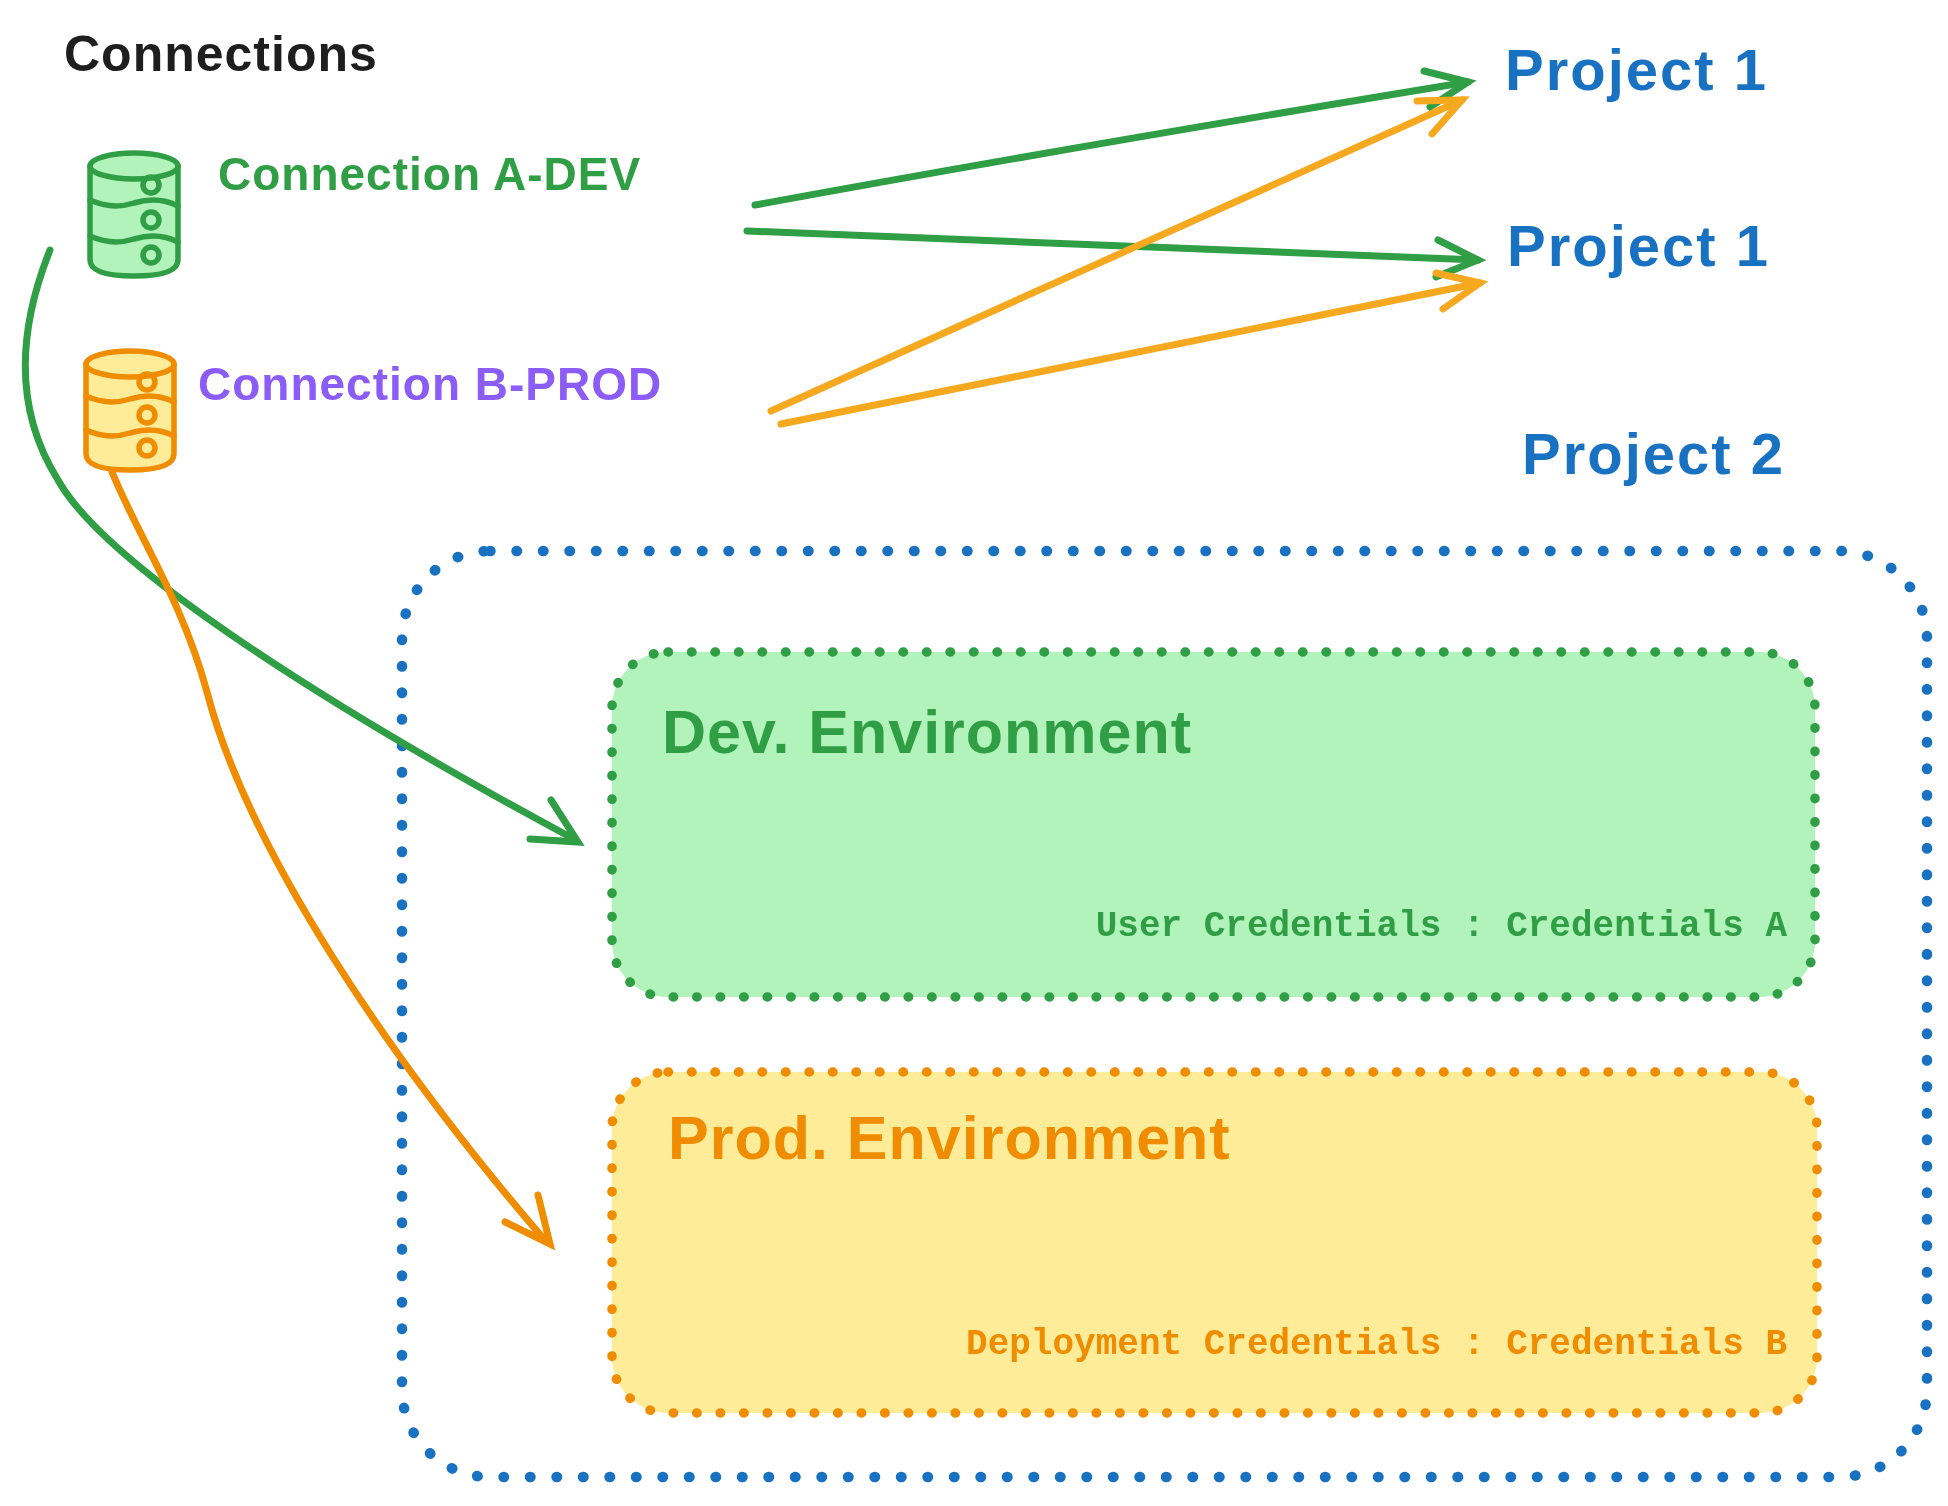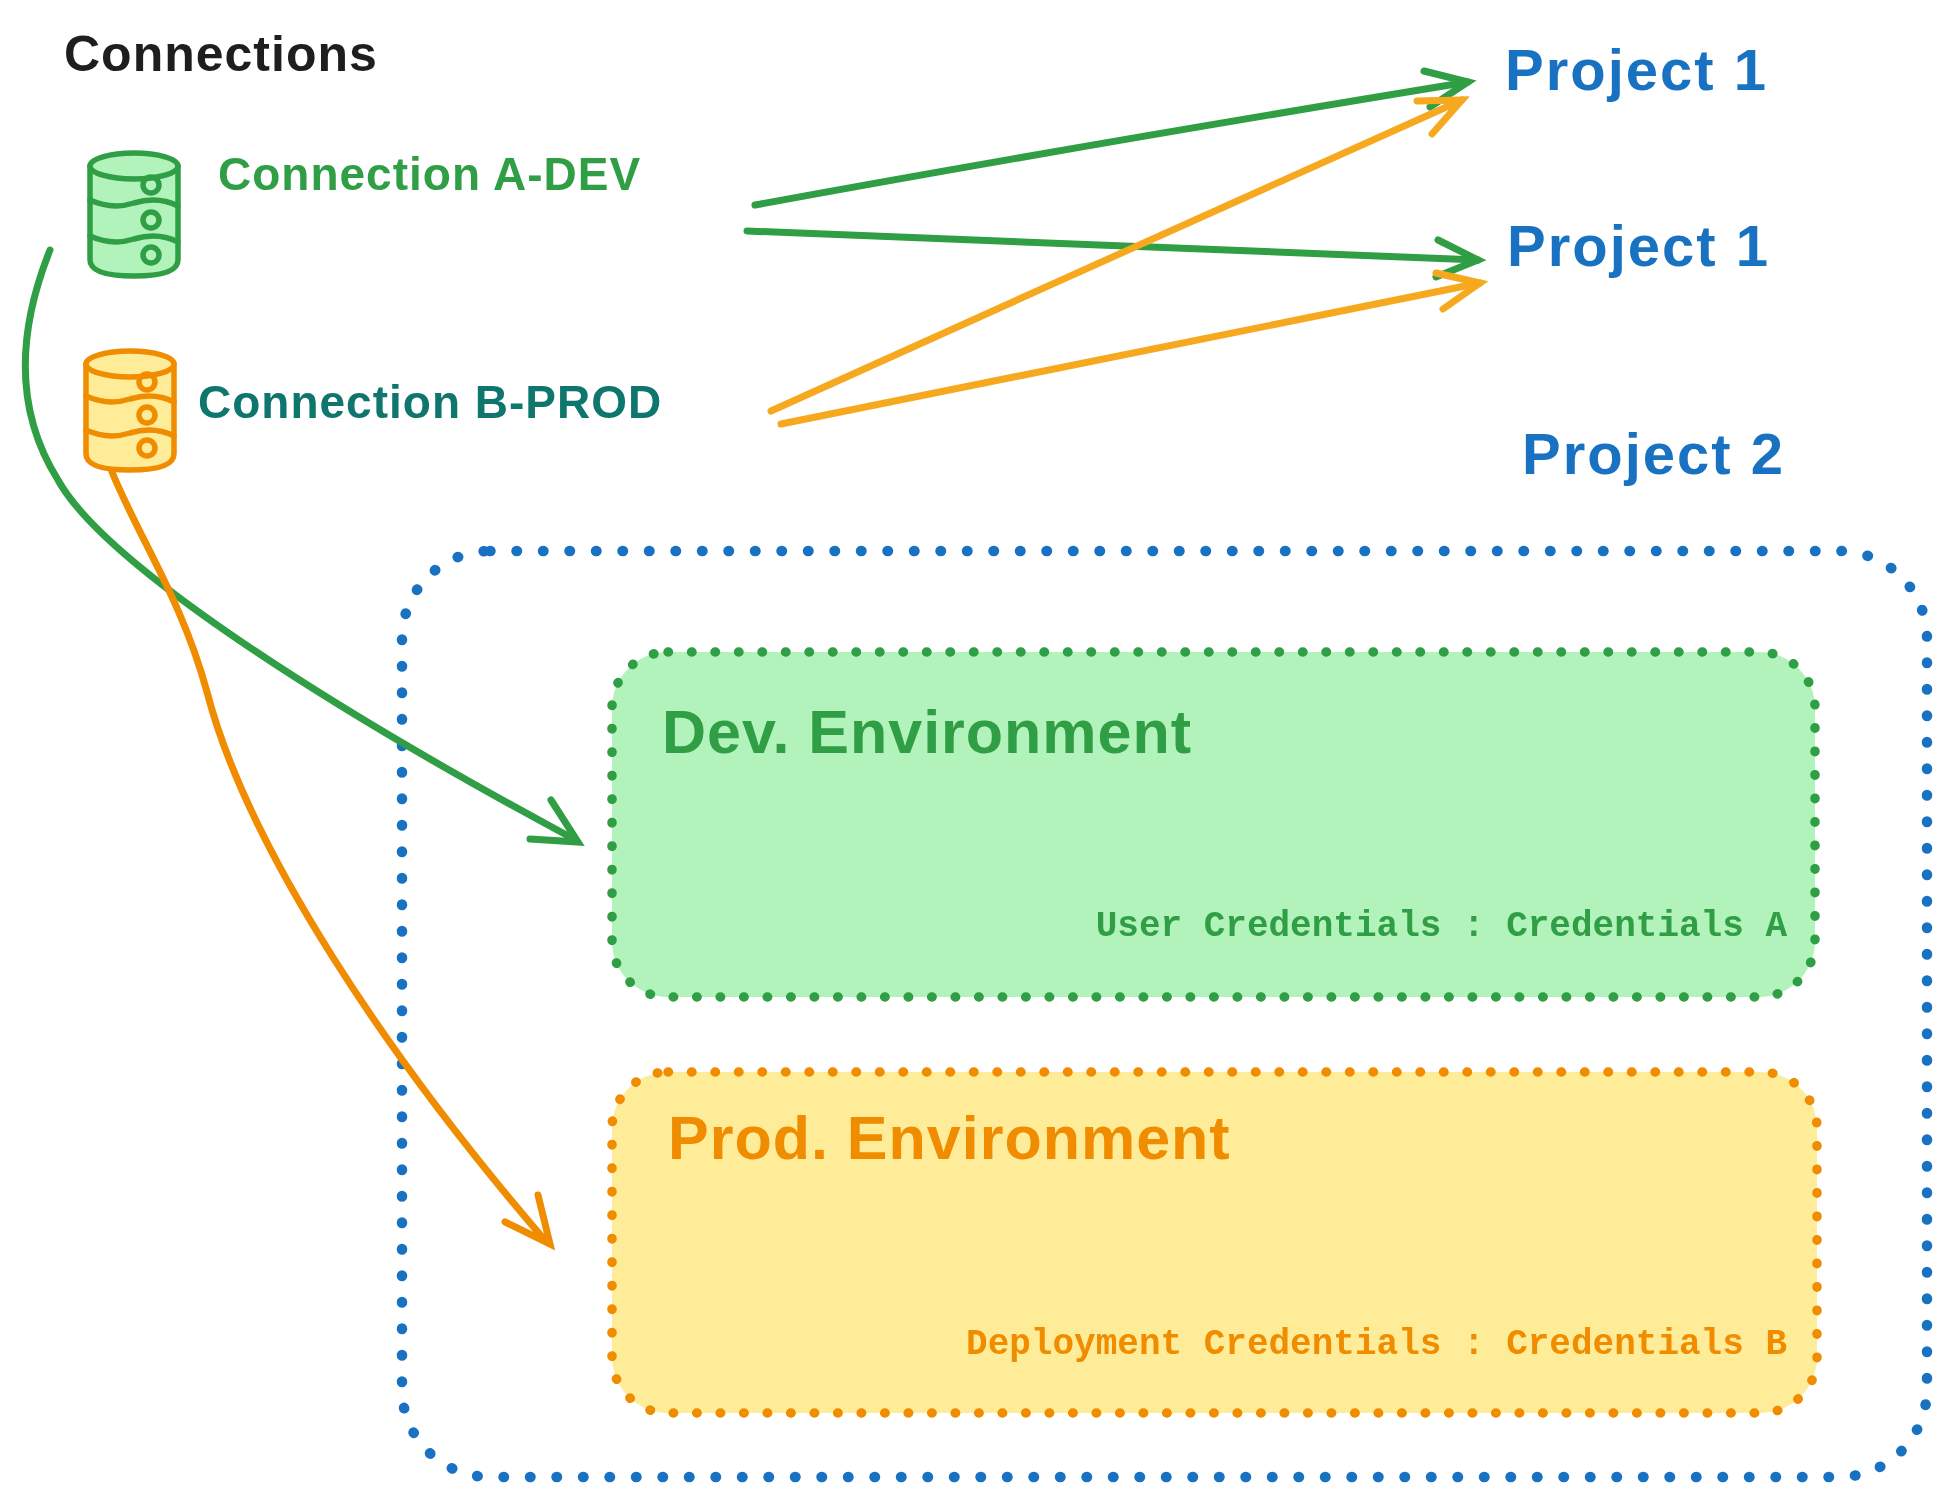--- a/index.html
+++ b/index.html
@@ -26,23 +26,23 @@
     left:64px;top:28px;
     font-size:50px;font-weight:700;
     color:#1e1e1e;letter-spacing:1px;
   }
   .t-conn-a{
     left:218px;top:150px;
     font-size:46px;font-weight:700;
     color:#2f9e44;letter-spacing:1px;
   }
   .t-conn-b{
-    left:198px;top:378px;
+    left:198px;top:360px;
     font-size:46px;font-weight:700;
-    color:#0f766e;letter-spacing:1px;
+    color:#8b5cf6;letter-spacing:1px;
   }
   .t-project{
     font-size:58px;font-weight:700;
     color:#1971c2;letter-spacing:2px;
   }
   .t-p3{left:1505px;top:40px;}
   .t-p2{left:1507px;top:216px;}
   .t-p1{left:1522px;top:424px;}
   .t-env-title{
     font-size:61px;font-weight:700;letter-spacing:1px;

